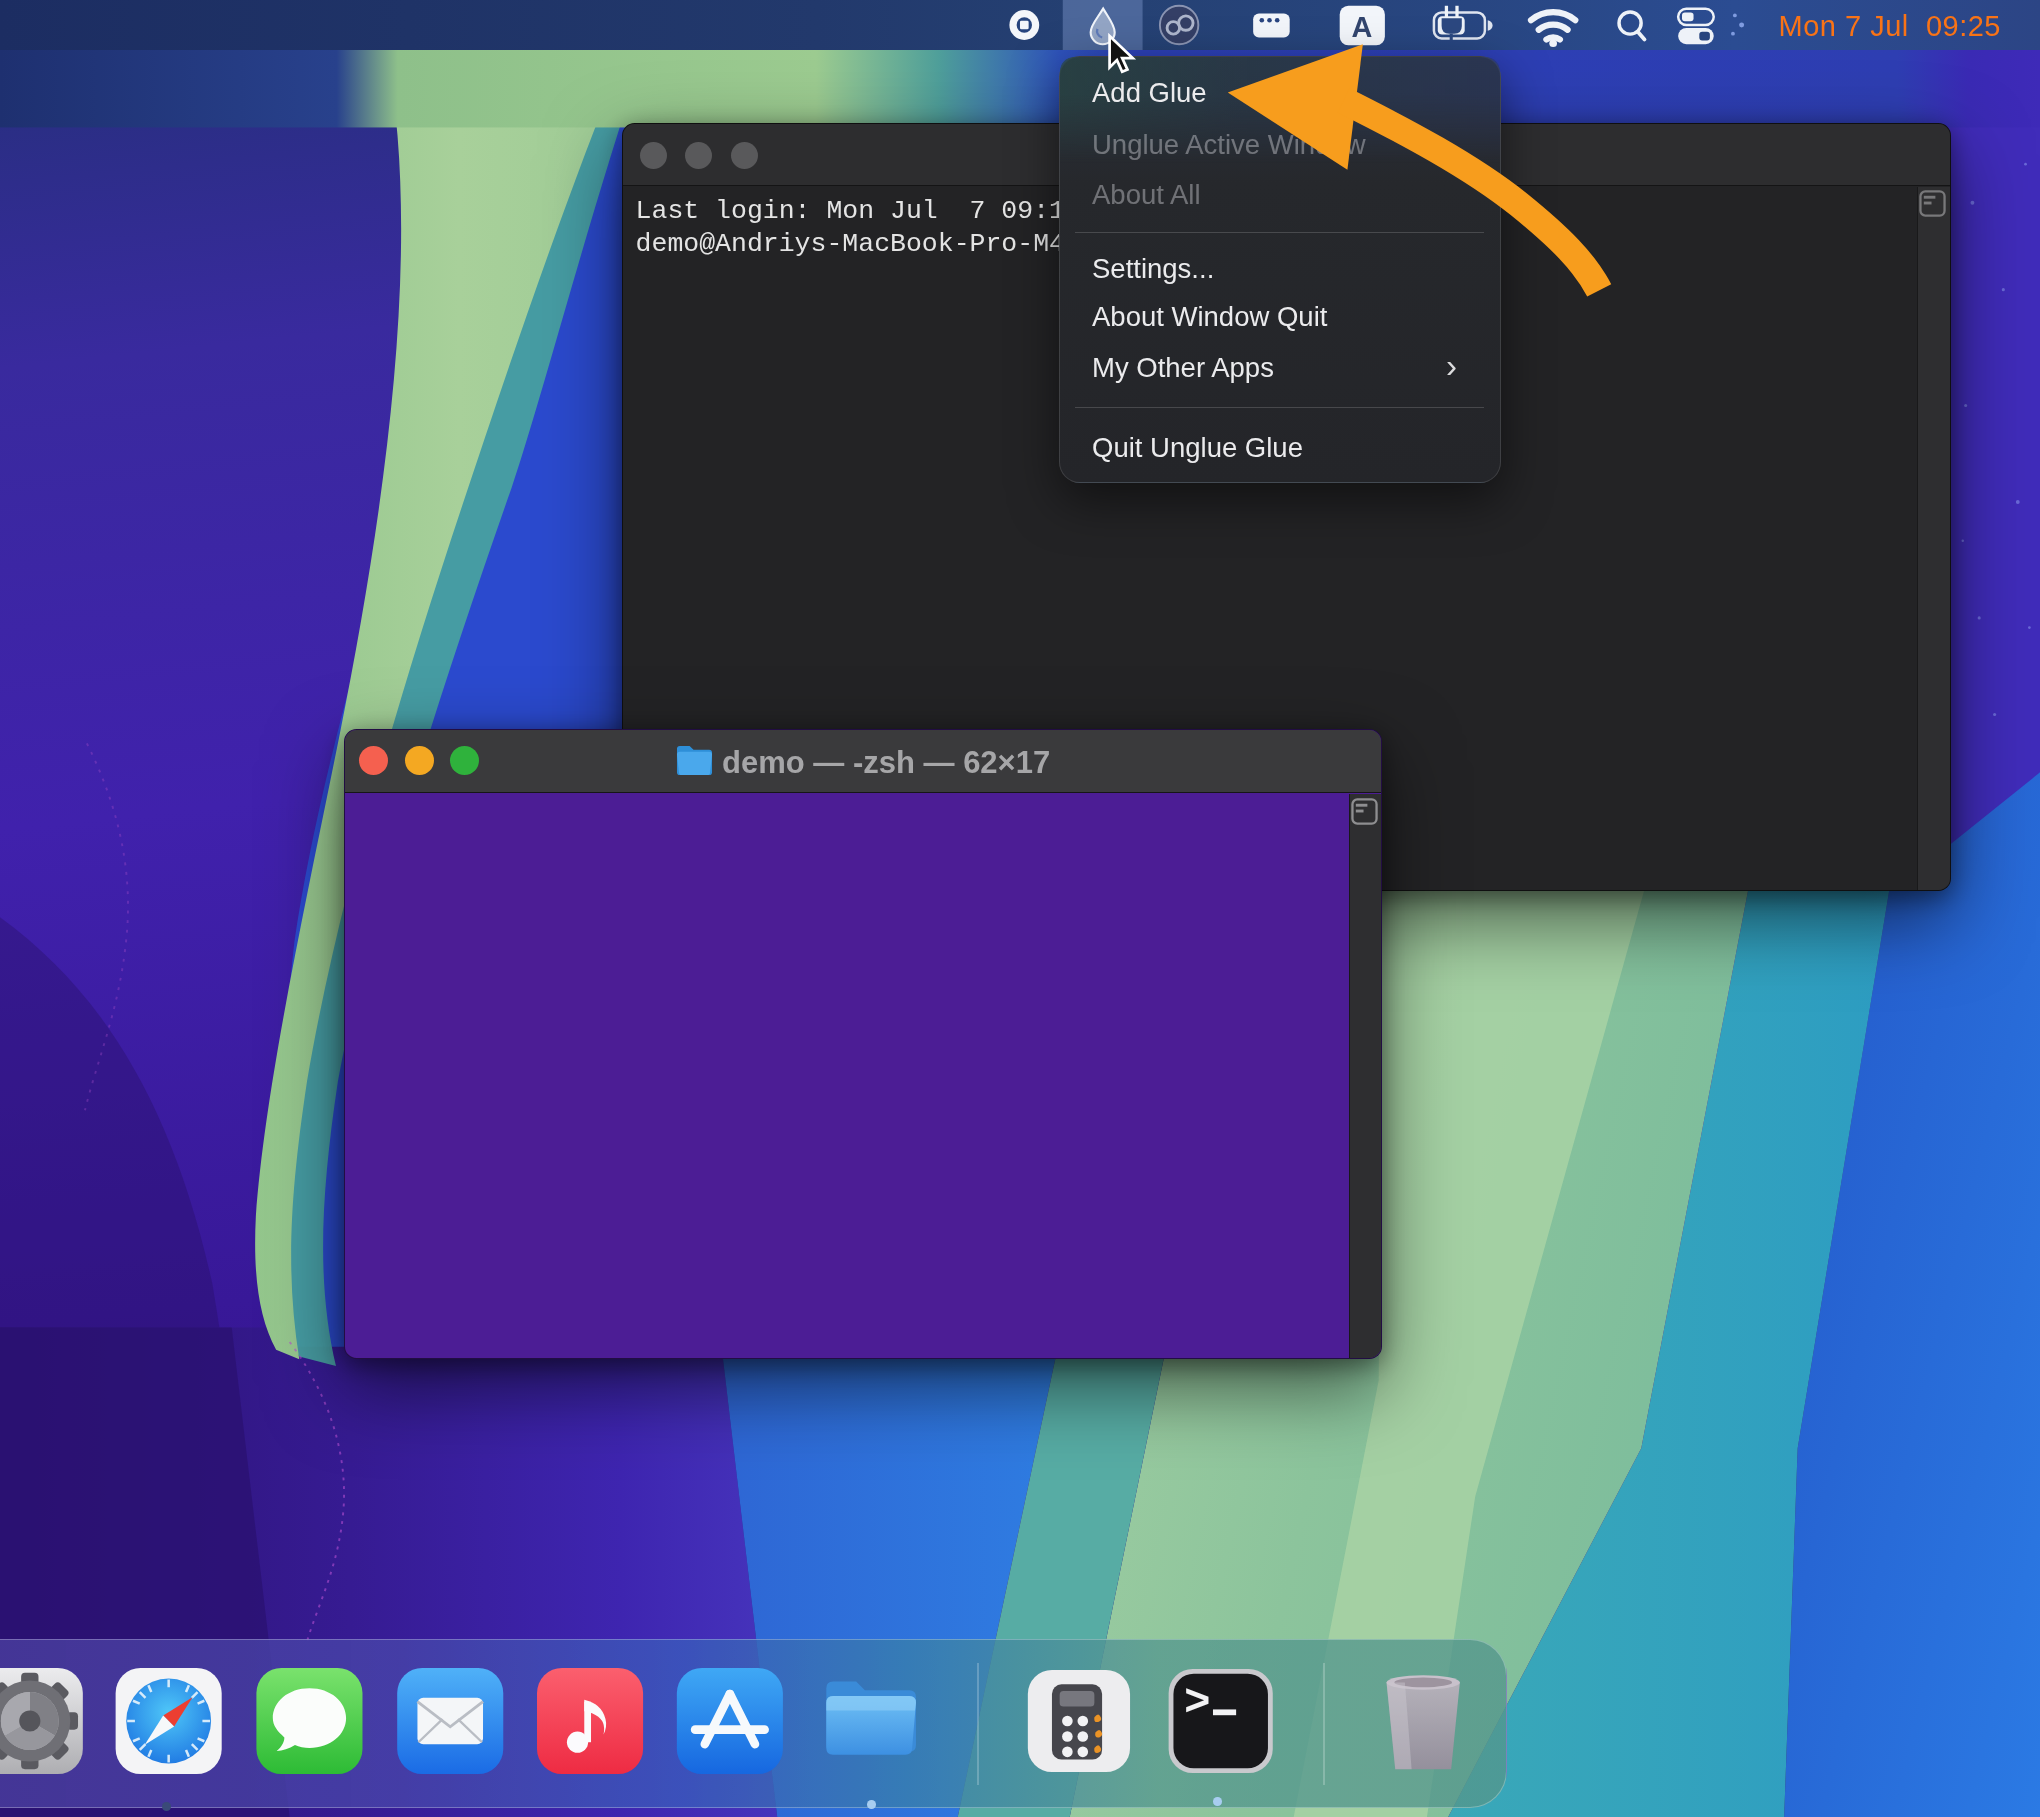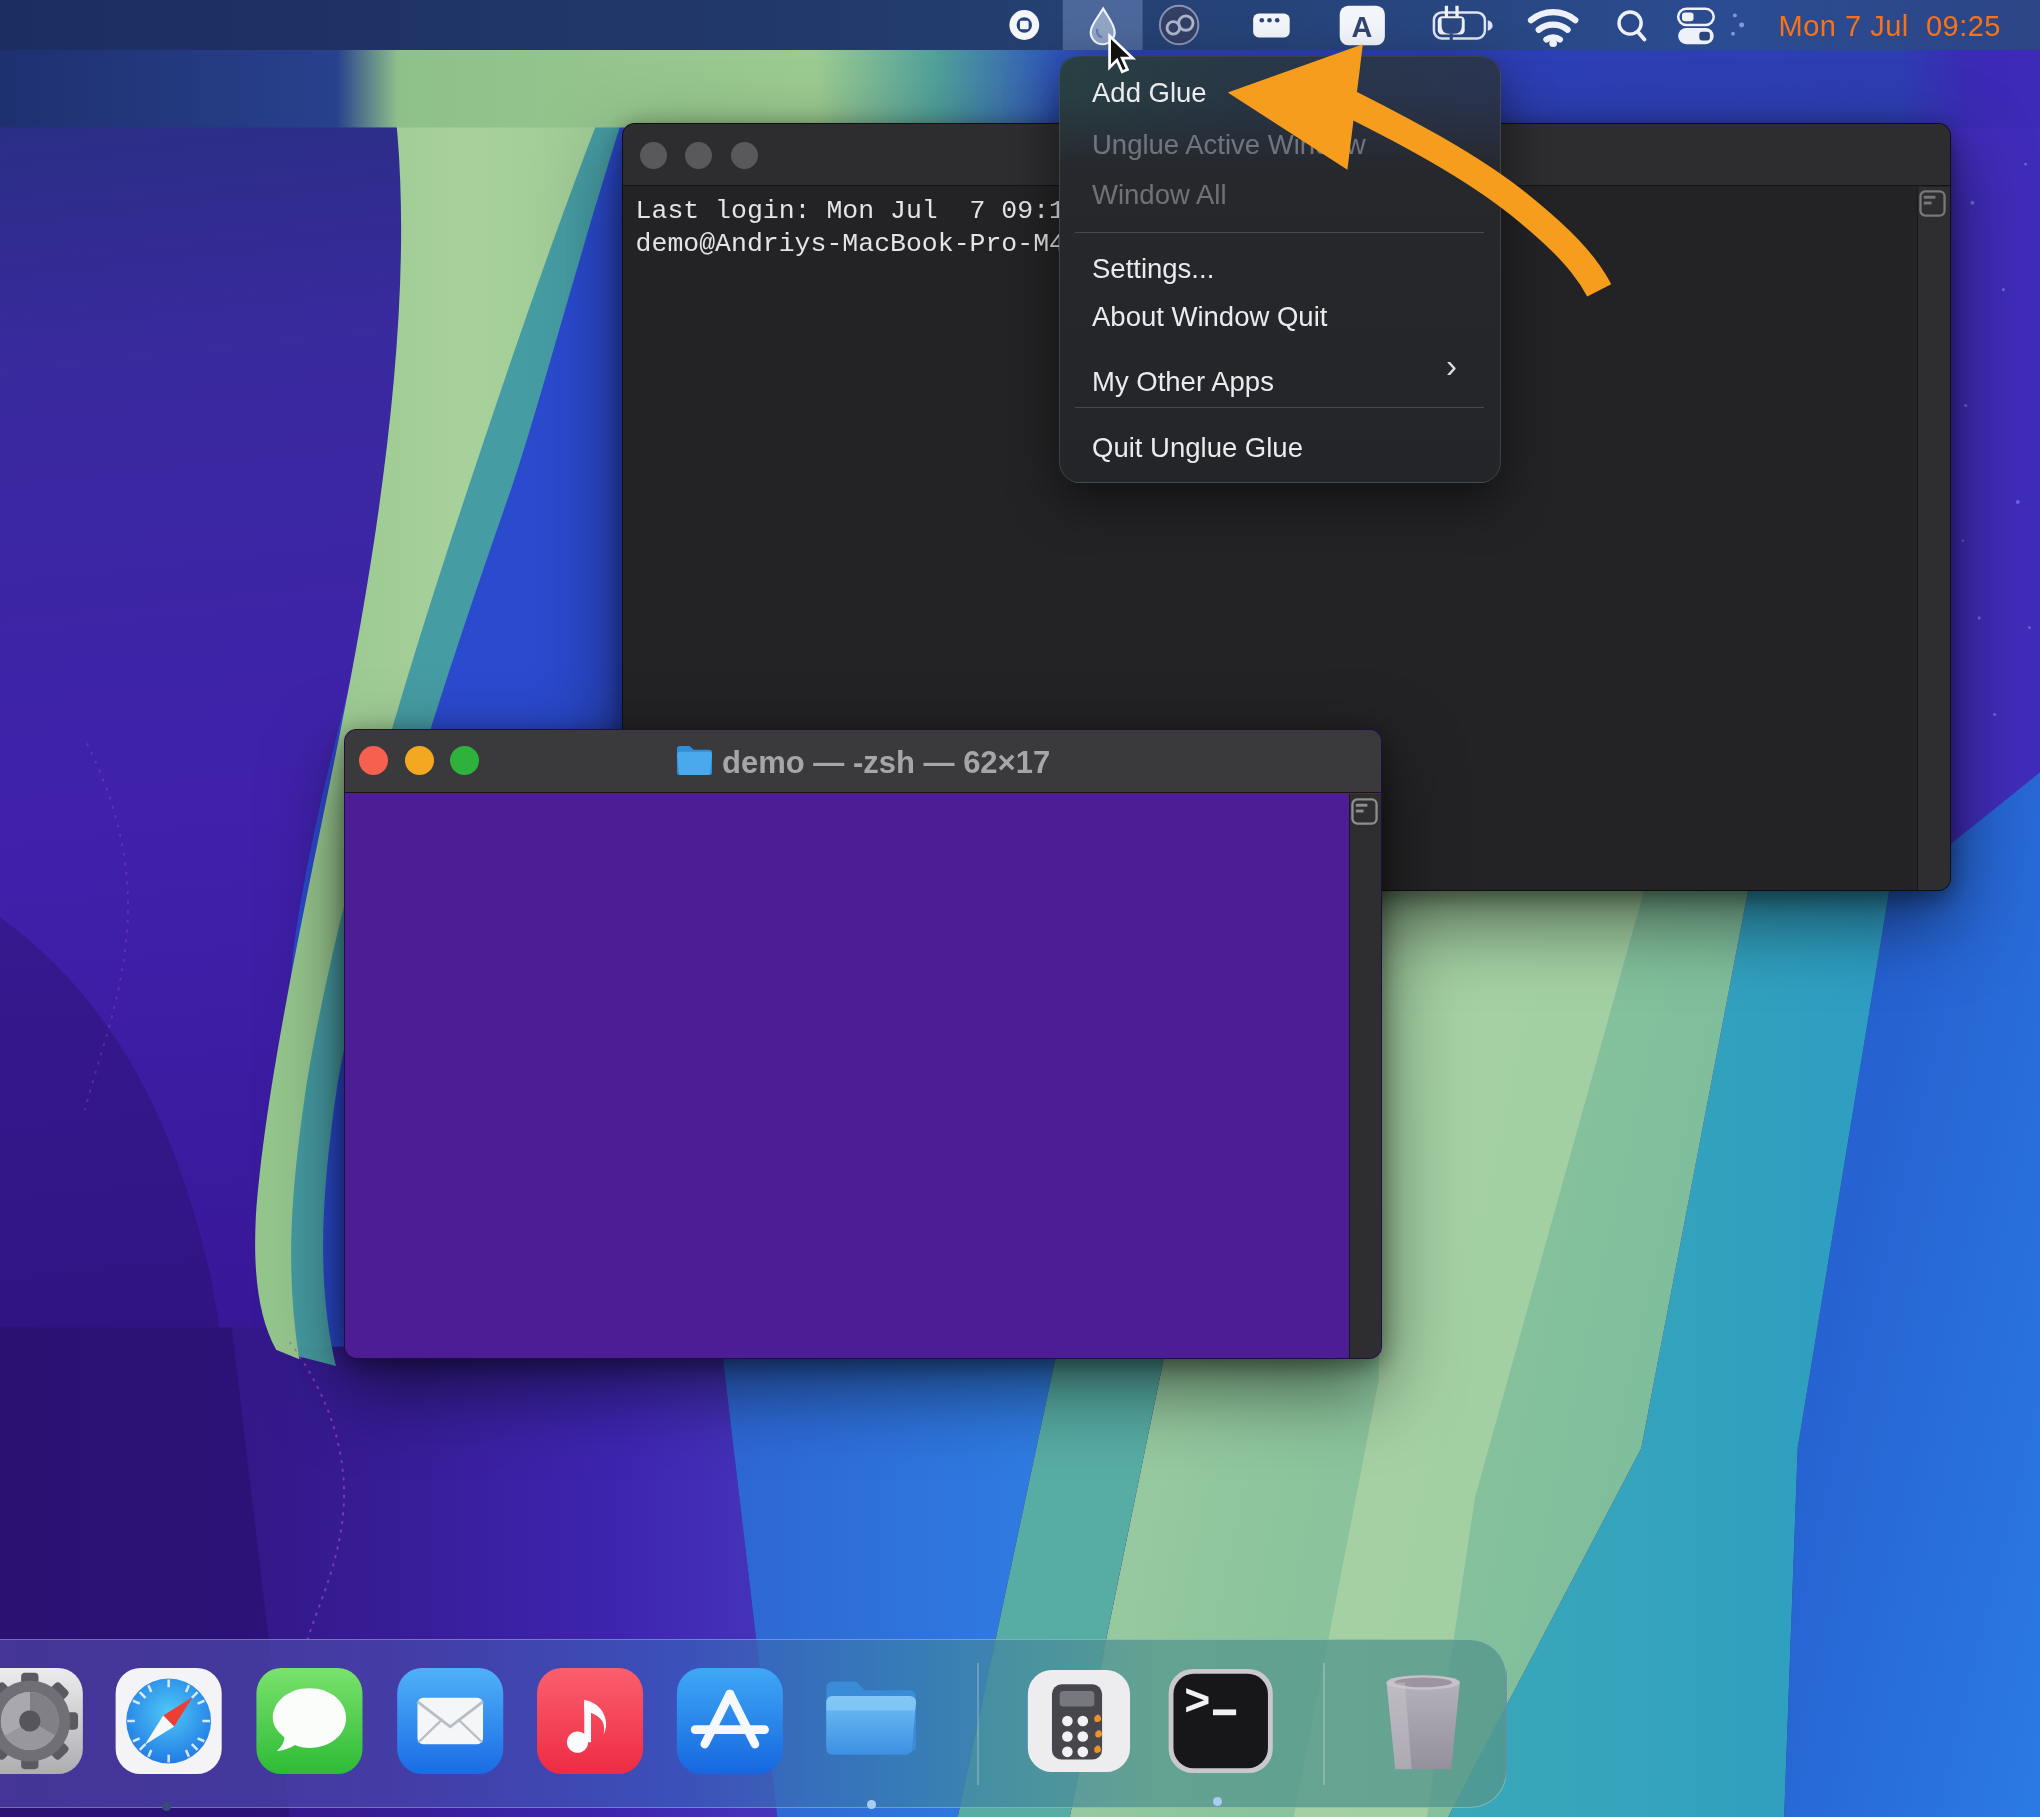--- a/index.html
+++ b/index.html
@@ -175,25 +175,25 @@
   <svg style="position:absolute;right:2.9px;top:68px;" width="27" height="27" viewBox="0 0 28 28">
     <rect x="1.5" y="1.5" width="25" height="25" rx="5" fill="none" stroke="#8e8e90" stroke-width="2.4"></rect>
     <rect x="5" y="6" width="12" height="3" fill="#8e8e90"></rect>
     <rect x="5" y="12" width="8" height="3" fill="#8e8e90"></rect>
   </svg>
 </div>
 
 <div id="menu">
   <div class="mi" style="top:18.3px;">Add Glue</div>
   <div class="mi dis" style="top:70px;">Unglue Active Window</div>
-  <div class="mi dis" style="top:120px;">Window All</div>
+  <div class="mi dis" style="top:120px;">About All</div>
   <div class="msep" style="top:175px;"></div>
   <div class="mi" style="top:194px;">Settings...</div>
   <div class="mi" style="top:242px;">About Window Quit</div>
-  <div class="mi" style="top:293px;margin-top:14px;">My Other Apps</div>
+  <div class="mi" style="top:293px;">My Other Apps</div>
   <div class="mi" style="top:291px;left:386px;width:29px;font-size:33px;color:#dcdcde;">›</div>
   <div class="msep" style="top:350px;"></div>
   <div class="mi" style="top:373px;">Quit Unglue Glue</div>
 </div>
 
 <svg style="position:absolute;left:917px;top:0;z-index:31;" width="830" height="50" viewBox="0 0 860 52">
 
   <circle cx="110" cy="26" r="15.5" fill="#f4f6fa"></circle>
     <circle cx="110" cy="26" r="8" fill="#27447e"></circle>
     <rect x="105.5" y="21.5" width="9" height="9" rx="1.5" fill="#f4f6fa"></rect>

